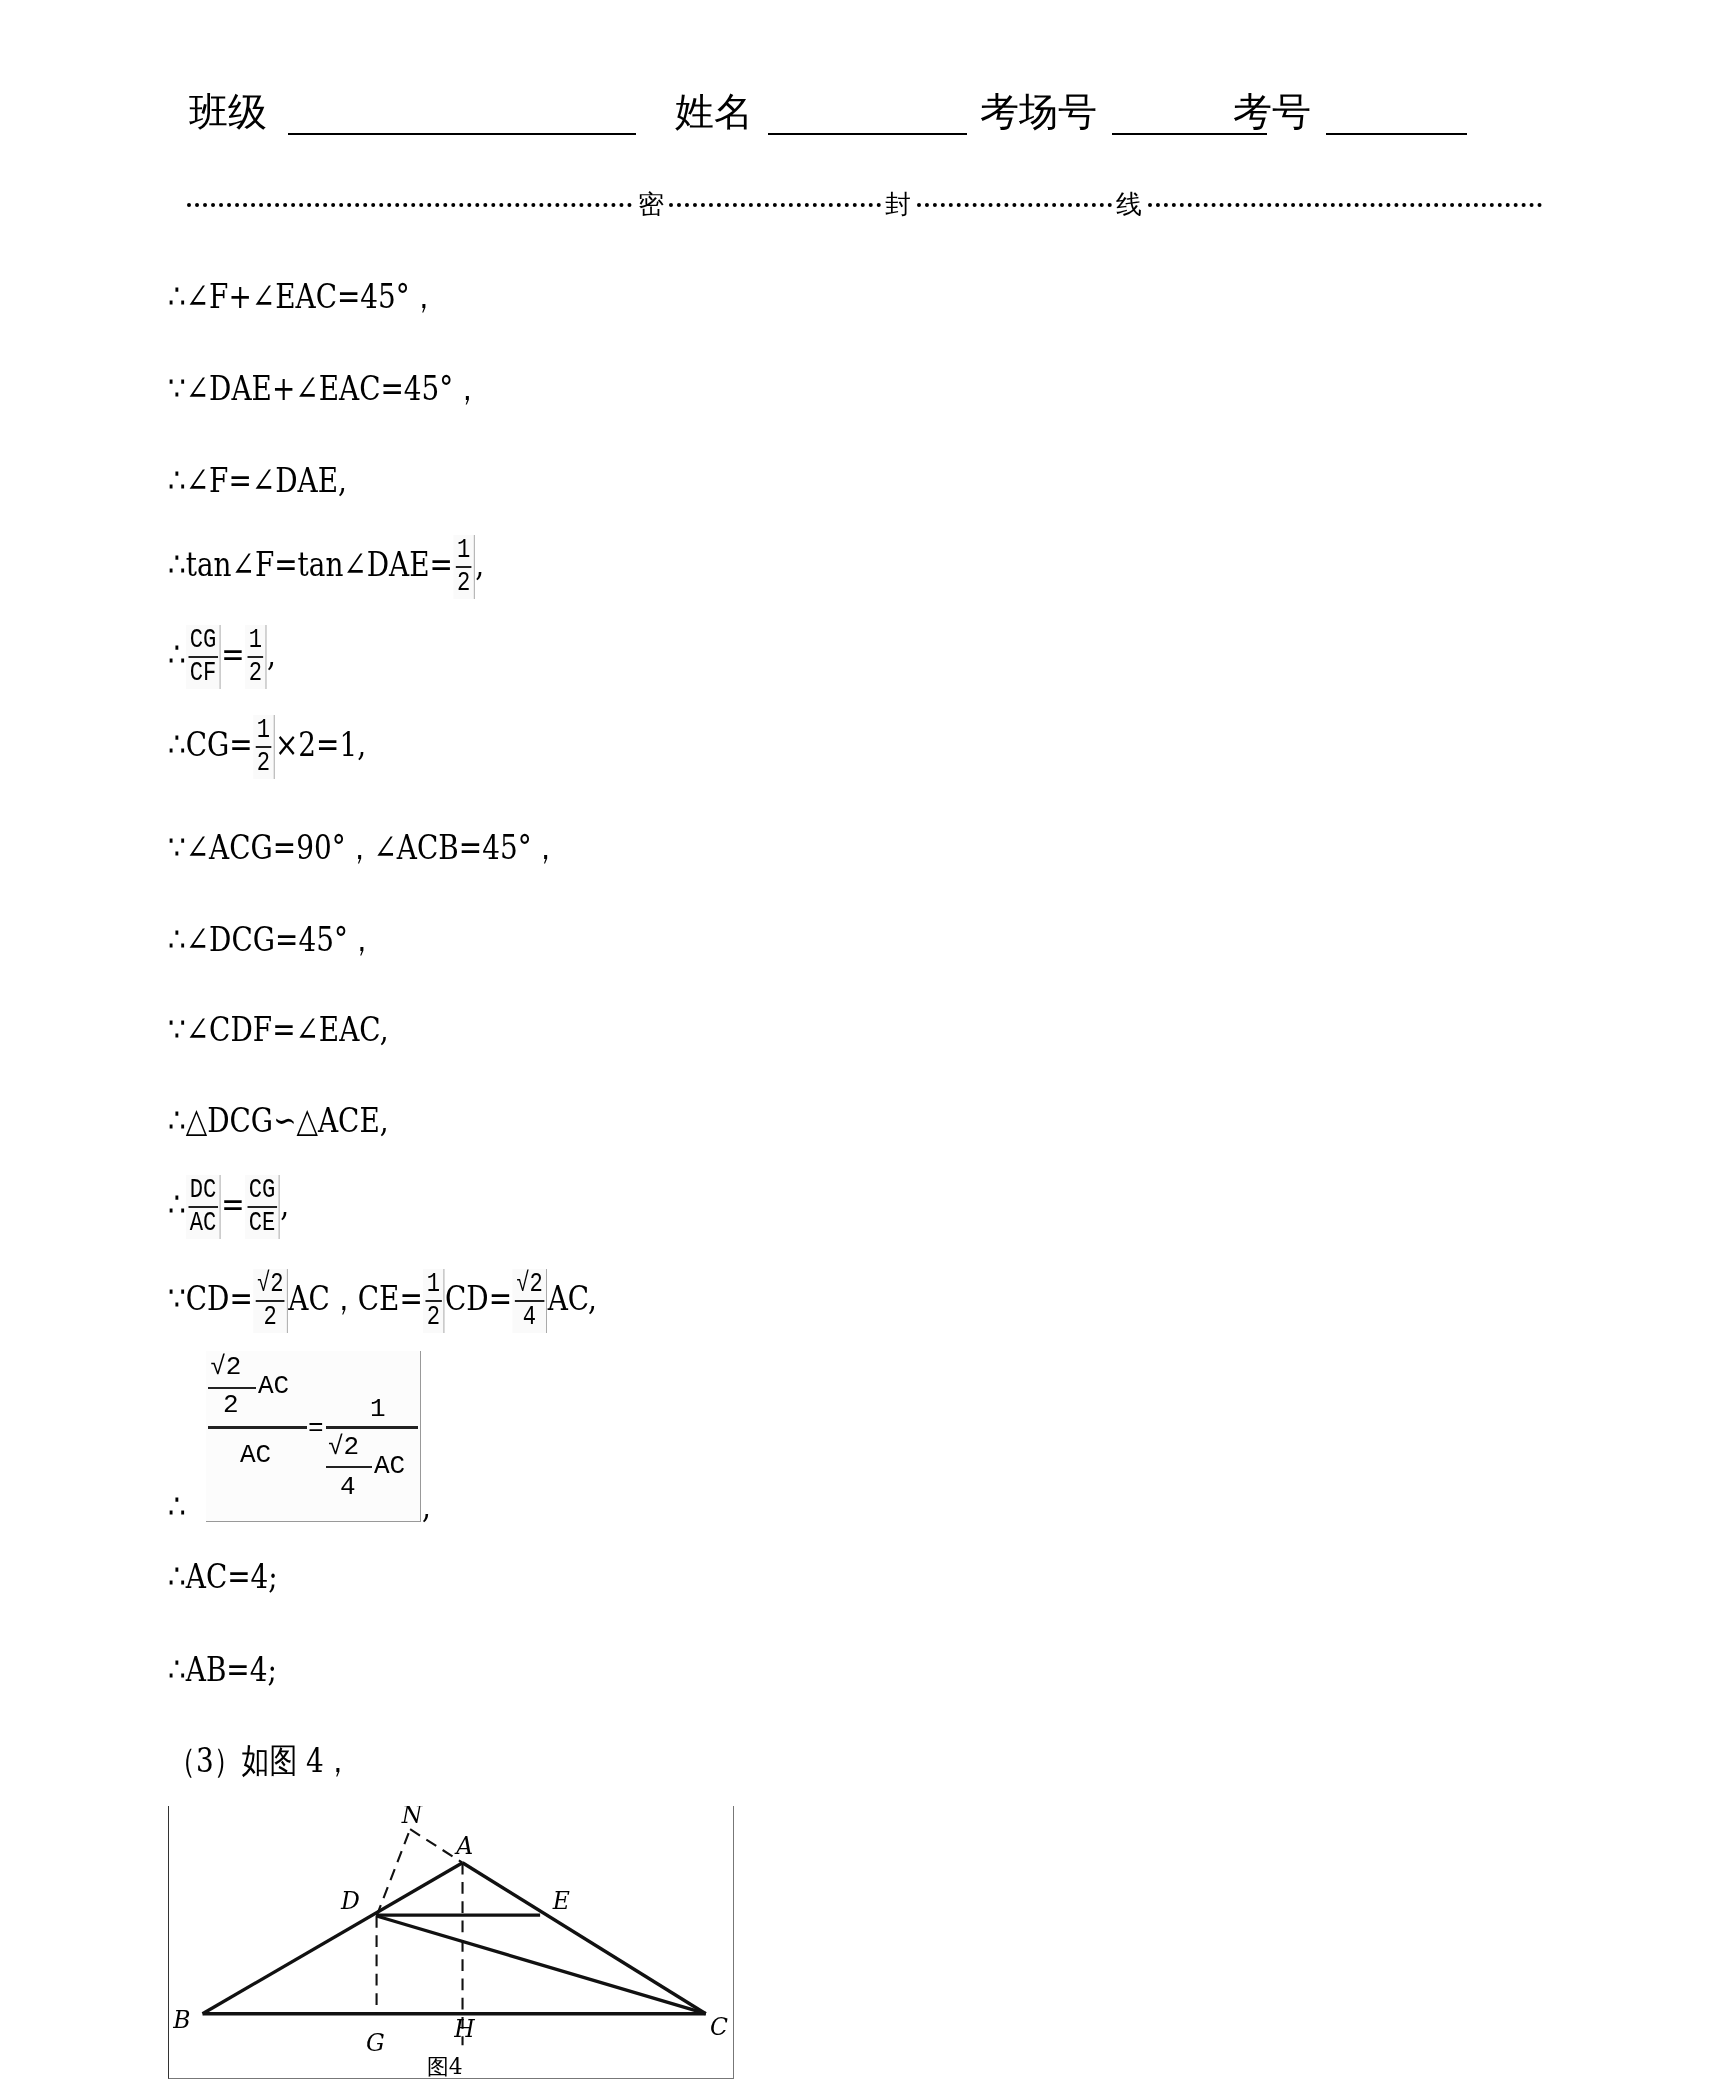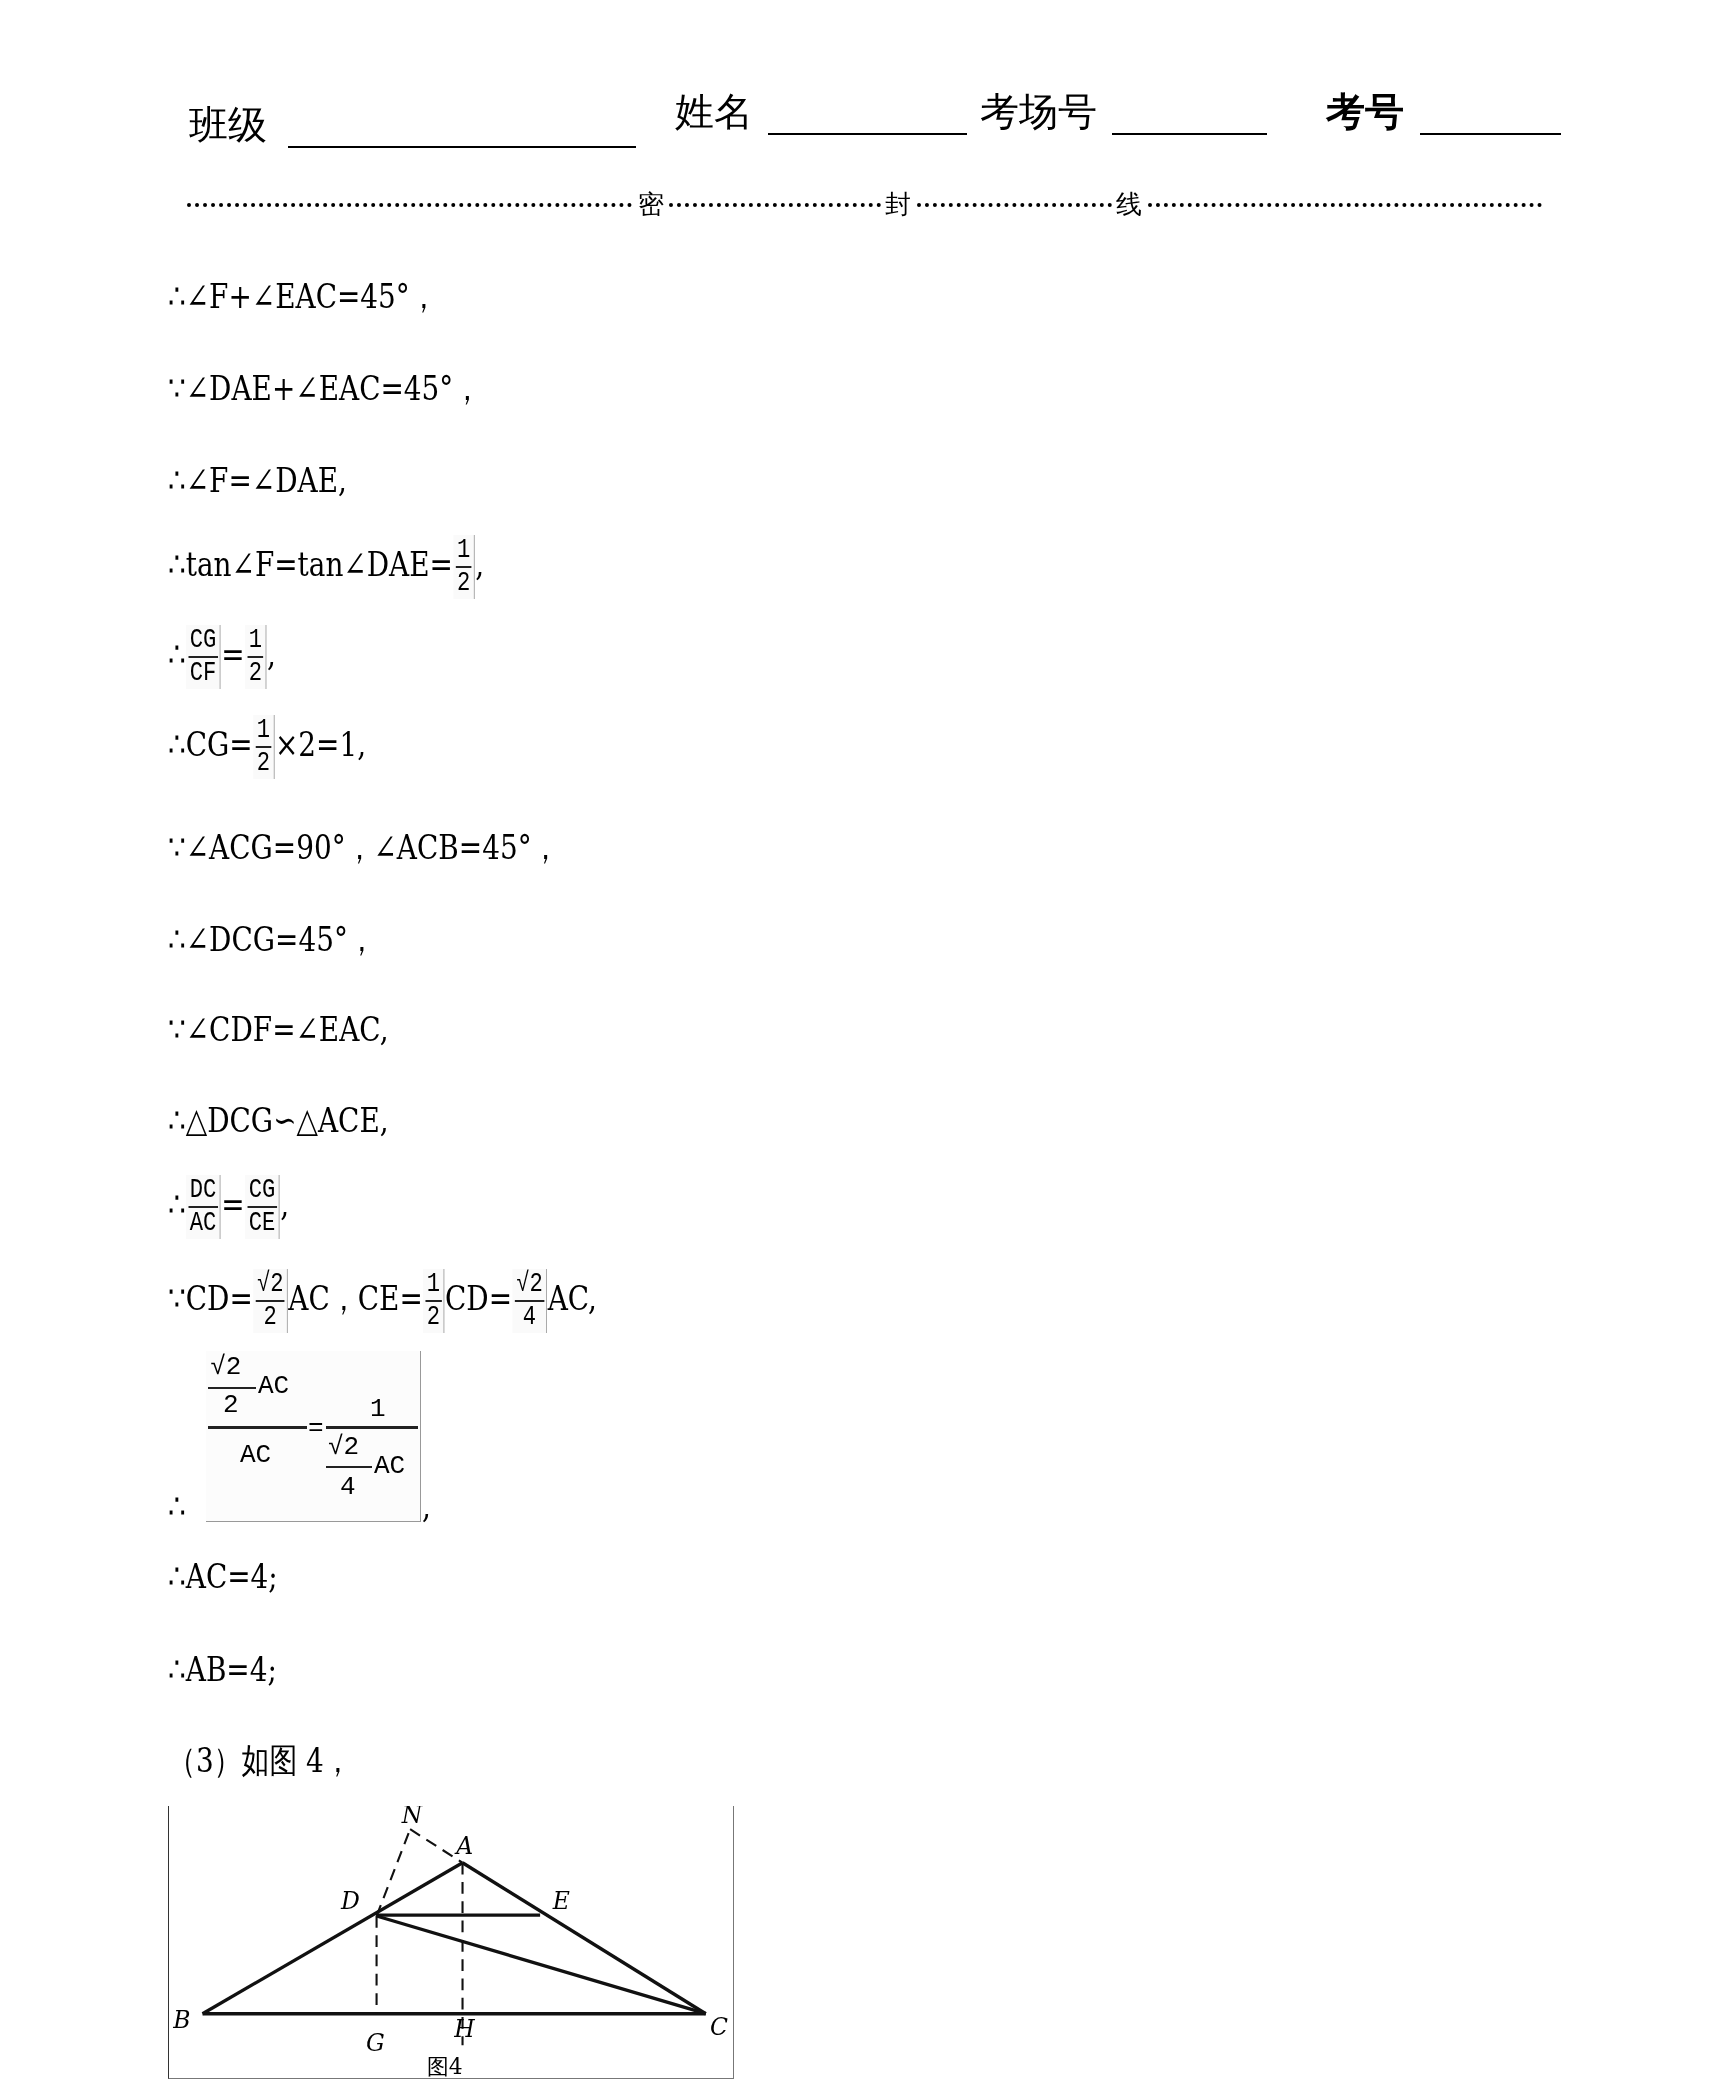--- a/index.html
+++ b/index.html
@@ -25,33 +25,33 @@
              font-family:"Liberation Mono","DejaVu Sans Mono",monospace; font-size:26px; }
   .bigfrac .bar { position:absolute; height:2.5px; background:#222; }
   .bigfrac .t { position:absolute; line-height:29px; }
   .fig { position:absolute; left:168px; top:1806px; width:564px; height:272px;
          border-left:1.7px solid #333; border-right:1.3px solid #777; border-bottom:1.3px solid #777; background:#fff; }
   .fig svg text { font-family:"DejaVu Serif","Liberation Serif",serif; font-style:italic; font-size:56px; }
 </style>
 </head>
 <body>
 
-<div class="abs hdr" style="left:189px;margin-top:13px;">
+<div class="abs hdr" style="left:189px;">
   <span>班级</span>
   <span class="blank" style="width:348px;margin-left:8.4px;"></span>
 </div>
 <div class="abs hdr" style="left:675px;">
   <span>姓名</span>
   <span class="blank" style="width:199px;margin-left:2.5px;"></span>
 </div>
 <div class="abs hdr" style="left:980px;">
   <span>考场号</span>
   <span class="blank" style="width:155px;margin-left:2.5px;"></span>
 </div>
-<div class="abs hdr" style="left:1326px;font-weight:bold;">
+<div class="abs hdr" style="left:1233px;">
   <span>考号</span>
   <span class="blank" style="width:141px;margin-left:2.5px;"></span>
 </div>
 
 <div class="abs seal">
   <div class="dash" style="left:0;width:445px;"></div>
   <span class="w" style="left:451px;">密</span>
   <div class="dash" style="left:482px;width:212px;"></div>
   <span class="w" style="left:698px;">封</span>
   <div class="dash" style="left:730px;width:195px;"></div>

